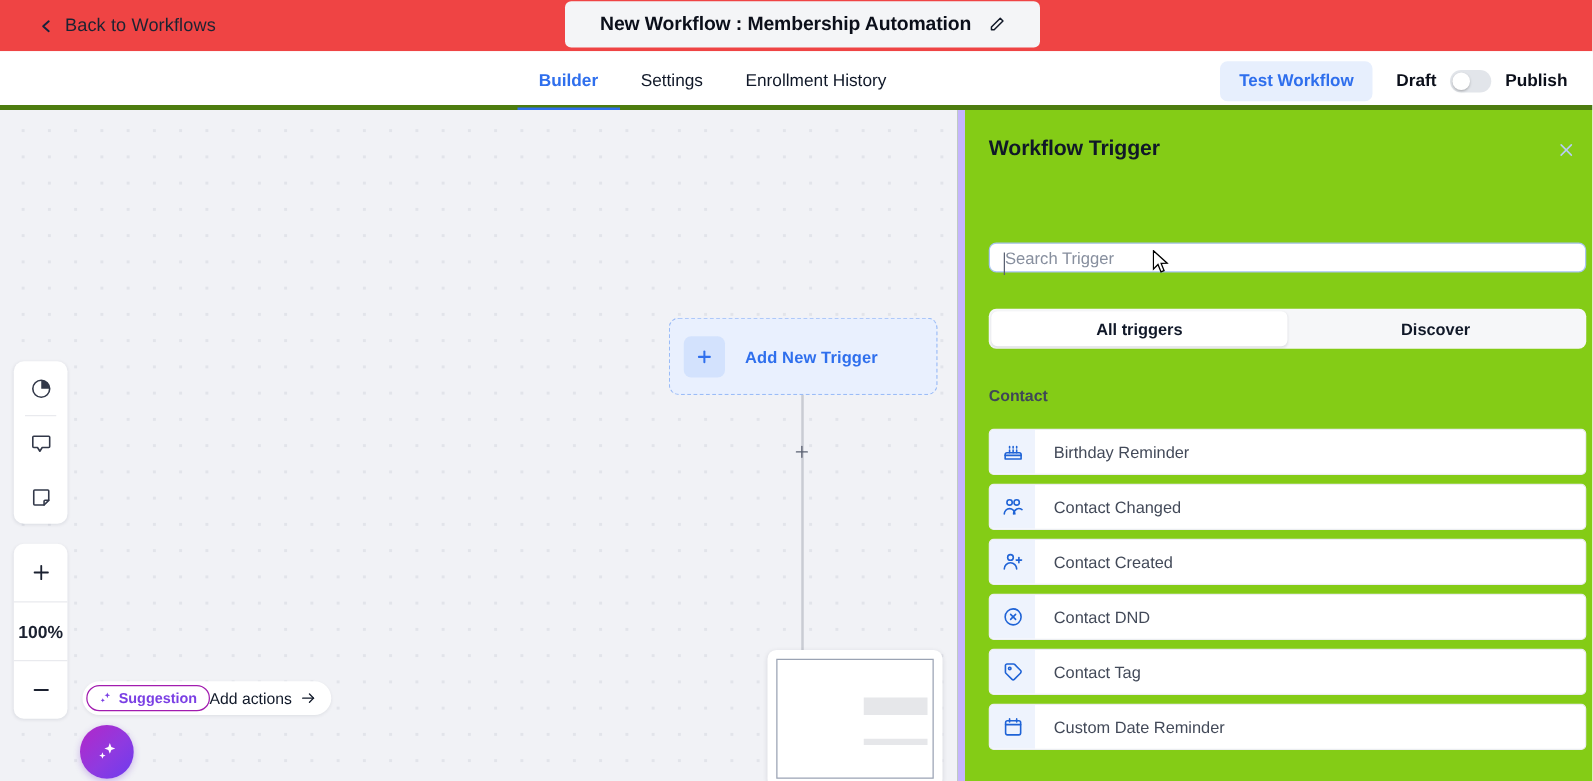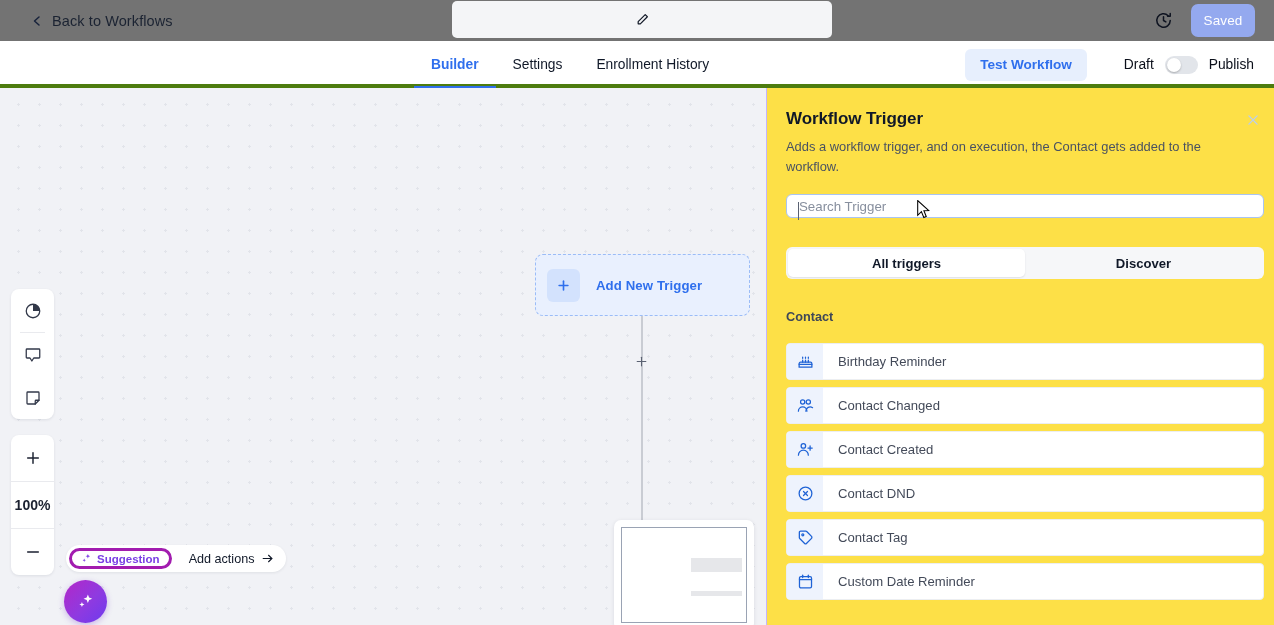--- a/index.html
+++ b/index.html
@@ -7,21 +7,21 @@
     width: 1274px; height: 625px;
     font-family: "Liberation Sans", sans-serif;
     background: #ffffff;
     overflow: hidden;
   }
   .app { position: relative; width: 1274px; height: 625px; }
 
   
   .topbar {
     position: absolute; left: 0; top: 0; width: 1274px; height: 41px;
-    background: #737373; display: flex; align-items: center;
+    background: #ef4444; display: flex; align-items: center;
   }
   .back-btn {
     display: flex; align-items: center; gap: 9px;
     margin-left: 31px; cursor: pointer;
   }
   .back-chev { width: 12px; height: 14px; display: block; color: #17223b; }
   .back-label { font-size: 14.5px; color: #1b2332; letter-spacing: .1px; }
 
   .title-chip {
     position: absolute; left: 452px; top: 1px; width: 380px; height: 37px;
@@ -58,23 +58,23 @@
     content: ""; position: absolute; left: 0; right: 0; bottom: 0;
     height: 2.5px; background: #2f6fed;
   }
   .tabbar-right {
     position: absolute; right: 20px; top: 0; height: 47px;
     display: flex; align-items: center; gap: 0;
   }
   .test-wf {
     background: #e7effd; color: #2f6fed; font-weight: bold; font-size: 13.6px;
     height: 32px; border-radius: 6px; padding: 0 15px;
-    display: flex; align-items: center; cursor: pointer; margin-right: 37px;
-  }
-  .draft-lbl, .publish-lbl { font-size: 13.8px; font-weight: normal; color: #0b0f1a; }
+    display: flex; align-items: center; cursor: pointer; margin-right: 19px;
+  }
+  .draft-lbl, .publish-lbl { font-size: 13.8px; font-weight: bold; color: #0b0f1a; }
   .toggle {
     width: 33px; height: 18px; border-radius: 9px; background: #e2e5ea;
     margin: 0 11px; position: relative; cursor: pointer;
   }
   .toggle .knob {
     position: absolute; left: 2px; top: 2px; width: 14px; height: 14px;
     border-radius: 50%; background: #ffffff; box-shadow: 0 1px 2px rgba(0,0,0,.25);
   }
 
   
@@ -145,28 +145,28 @@
   .zoom-sep { width: 43px; height: 1px; background: #e9eaee; }
 
   
   .sugg-bar {
     position: absolute; left: 66px; top: 457px; height: 27px;
     background: #ffffff; border-radius: 14px;
     display: flex; align-items: center; padding: 0 12px 0 0;
     box-shadow: 0 1px 3px rgba(16,24,40,.08);
   }
   .sugg-pill {
-    height: 21px; border-radius: 11px; border: 3px solid #a21caf;
+    height: 21px; border-radius: 11px; border: 1px solid #a21caf;
     background: #ffffff; color: #7a3fe4; font-size: 11.5px; font-weight: bold;
     display: flex; align-items: center; gap: 5px; padding: 0 9px; margin-left: 3px;
     cursor: pointer;
   }
   .sugg-pill svg { width: 11px; height: 11px; color: #7a3fe4; display: block; }
   .add-actions {
-    display: flex; align-items: center; gap: 7px; margin-left: 17px;
+    display: flex; align-items: center; gap: 7px; margin-left: 0;
     font-size: 12.6px; color: #101828; cursor: pointer;
   }
   .add-actions svg { width: 13px; height: 13px; color: #101828; display: block; }
 
   
   .fab {
     position: absolute; left: 64px; top: 492px; width: 43px; height: 43px;
     border-radius: 50%;
     background: linear-gradient(135deg, #b327c8 0%, #8f3ae0 55%, #6d3bee 100%);
     display: flex; align-items: center; justify-content: center; cursor: pointer;
@@ -187,21 +187,21 @@
   .mm-node-a {
     position: absolute; right: 4px; top: 30px; width: 51px; height: 14px; background: #e6e7ea;
   }
   .mm-node-b {
     position: absolute; right: 4px; top: 63px; width: 51px; height: 5px; background: #e6e7ea;
   }
 
   
   .panel {
     position: absolute; left: 766px; top: 88px; width: 508px; height: 537px;
-    background: #fde047; border-left: 1px solid #c4b5fd;
+    background: #84cc16; border-left: 6px solid #c4b5fd;
   }
   .panel-title {
     position: absolute; left: 19px; top: 21px;
     font-size: 17px; font-weight: bold; color: #101828; letter-spacing: -.1px;
   }
   .panel-close {
     position: absolute; right: 11px; top: 22px; width: 20px; height: 20px;
     display: flex; align-items: center; justify-content: center; cursor: pointer;
   }
   .panel-close svg { width: 14px; height: 14px; color: #b7cdf6; display: block; }
@@ -264,37 +264,28 @@
     <div class="back-btn">
       <span>
         <svg class="back-chev" viewBox="0 0 24 24" fill="none" stroke="currentColor" stroke-width="3" stroke-linecap="round" stroke-linejoin="round">
             <polyline points="16 4 7 12 16 20"></polyline>
           </svg>
       </span>
       <span class="back-label">Back to Workflows</span>
     </div>
 
     <div class="title-chip">
+      <span class="title-text">New Workflow : Membership Automation</span>
       <span>
         <svg class="pencil" viewBox="0 0 24 24" fill="none" stroke="currentColor" stroke-width="2.2" stroke-linecap="round" stroke-linejoin="round">
             <path d="M17 3l4 4L8 20H4v-4L17 3z"></path>
           </svg>
       </span>
     </div>
 
-    <div class="topbar-right">
-      <span>
-        <svg class="history-icon" viewBox="0 0 24 24" fill="none" stroke="currentColor" stroke-width="1.9" stroke-linecap="round" stroke-linejoin="round">
-          <path d="M20.5 12a8.5 8.5 0 1 1-2.6-6.1"></path>
-            <polyline points="20.5 3.2 20.5 6.5 17.2 6.5"></polyline>
-            <polyline points="12 7.4 12 12 15 13.8"></polyline>
-        </svg>
-      </span>
-      <div class="saved-btn">Saved</div>
-    </div>
   </div>
 
   <div class="tabbar">
     <div class="tabs">
       <div class="tab active">Builder</div>
       <div class="tab">Settings</div>
       <div class="tab">Enrollment History</div>
     </div>
     <div class="tabbar-right">
       <div class="test-wf">Test Workflow</div>
@@ -404,21 +395,20 @@
   </div>
 
   <div class="panel">
     <div class="panel-title">Workflow Trigger</div>
     <div class="panel-close">
       <svg viewBox="0 0 24 24" fill="none" stroke="currentColor" stroke-width="2.2" stroke-linecap="round">
           <line x1="5" y1="5" x2="19" y2="19"></line>
           <line x1="19" y1="5" x2="5" y2="19"></line>
         </svg>
     </div>
-    <div class="panel-desc">Adds a workflow trigger, and on execution, the Contact gets added to the workflow.</div>
 
     <div class="search-wrap">
       <input class="search-input" type="text" placeholder="Search Trigger" style="">
       <div class="caret"></div>
     </div>
 
     <svg class="cursor-arrow" viewBox="0 0 12 18">
       <path d="M0.5 0.5 L0.5 14.5 L4 11 L6.3 16.6 L8.6 15.6 L6.4 10.2 L11 10 Z" fill="#ffffff" stroke="#000000" stroke-width="1"></path>
     </svg>
 

